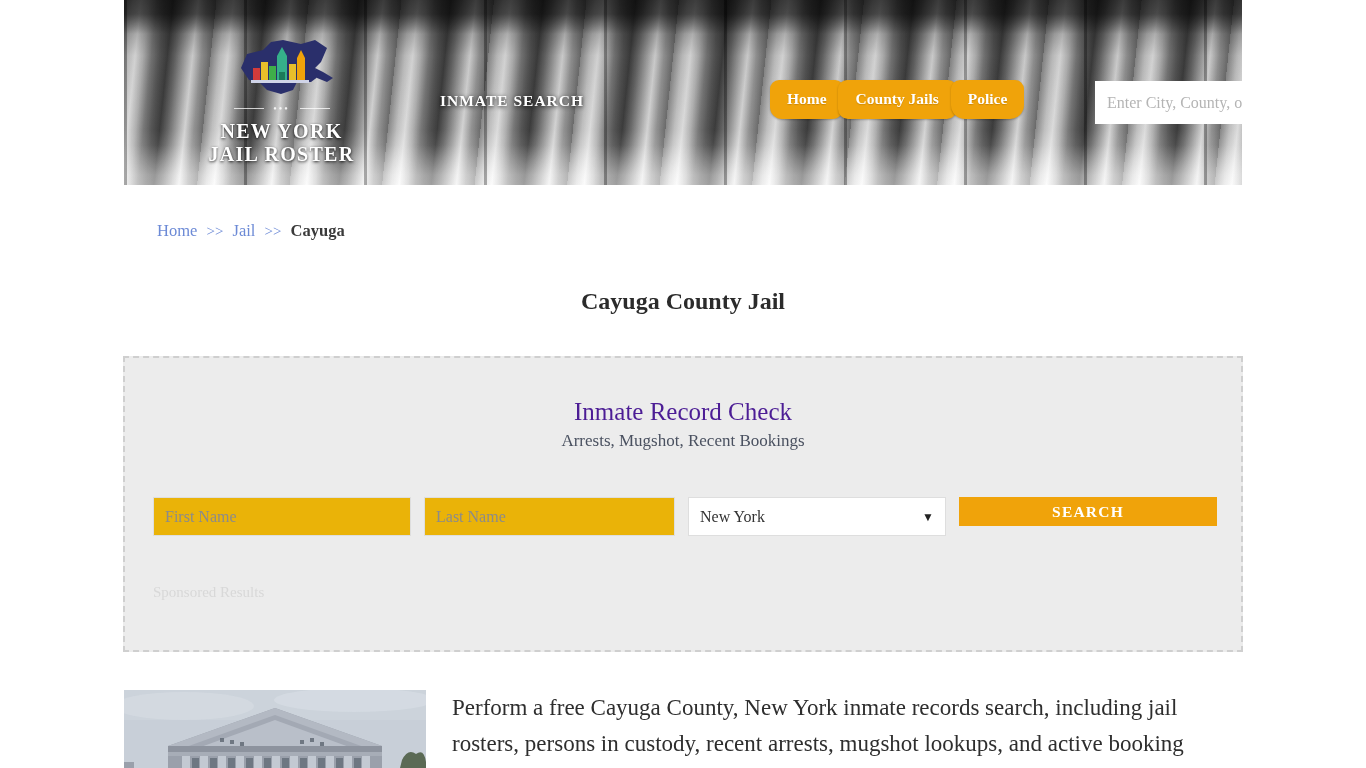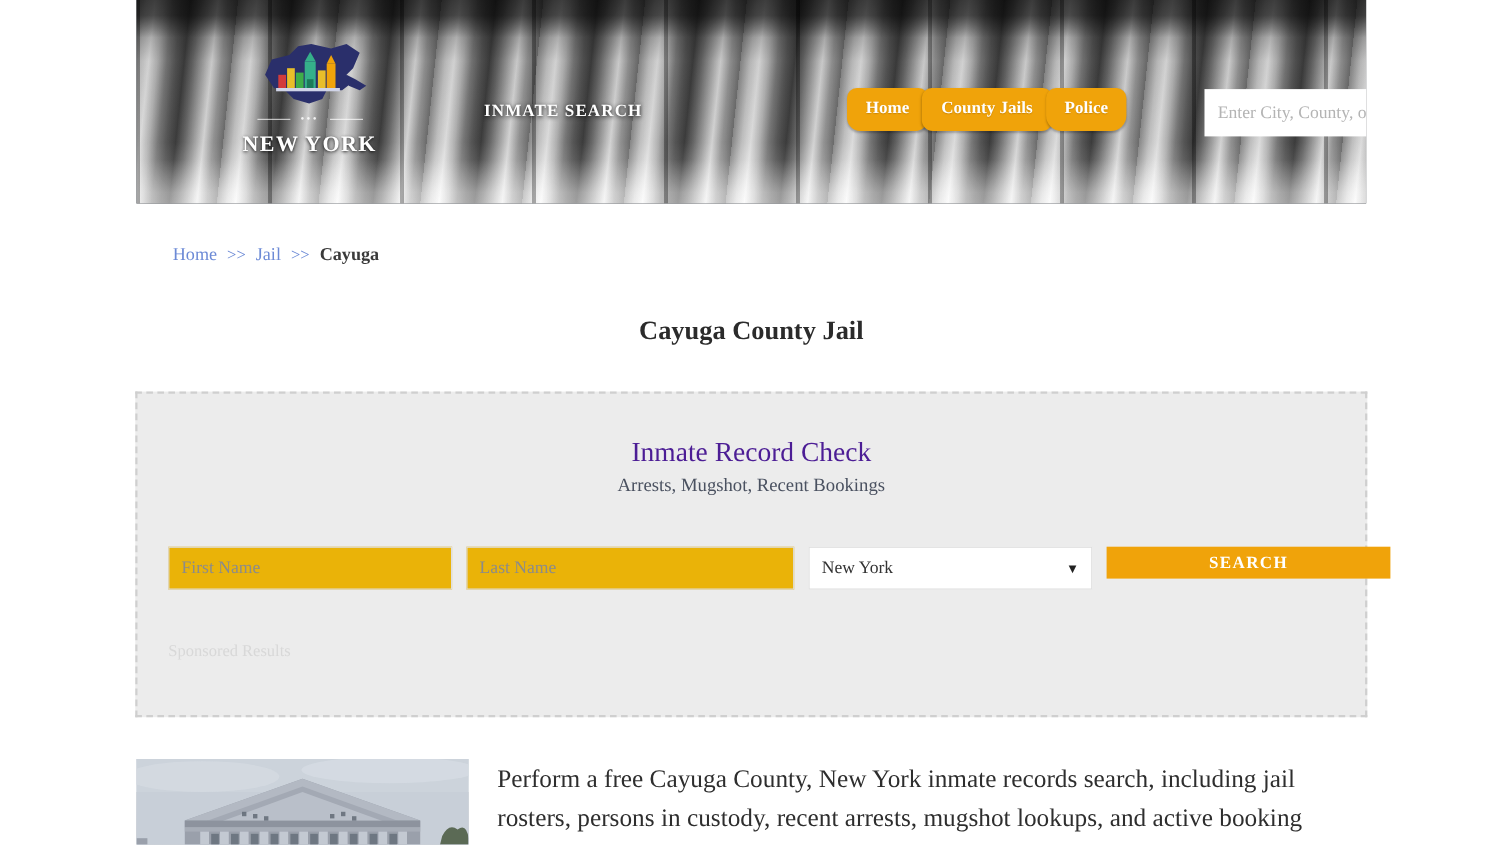--- a/index.html
+++ b/index.html
@@ -156,21 +156,21 @@
   }
   .fld {
     height: 39px; background: #eab308;
     border: 1px solid #dedede;
     font-family: "Liberation Serif", serif;
     font-size: 16px; color: #333;
     padding: 0 11px; outline: none;
   }
   .fld::placeholder { color: #8b8b8b; }
   .fld-first { width: 258px; }
-  .fld-last  { width: 298px; }
+  .fld-last  { width: 251px; }
   .fld-state {
     width: 258px; appearance: none; -webkit-appearance: none;
     background: #fff; cursor: pointer;
     padding-right: 28px;
   }
   .select-wrap { position: relative; }
   .select-wrap .chev {
     position: absolute; right: 12px; top: 50%; transform: translateY(-50%);
     pointer-events: none; color: #222; font-size: 12px; line-height: 1;
   }
@@ -231,20 +231,21 @@
           <rect x="74" y="20" width="8" height="24" fill="#f0a30a"></rect>
           <path d="M74 20 L78 12 L82 20 Z" fill="#f0a30a"></path>
           <path d="M54 18 L59 9 L64 18 Z" fill="#35b08a"></path>
           <rect x="28" y="42" width="58" height="3" fill="#d0d4e8"></rect>
         </svg>
         <div class="logo-rule">
           <span class="logo-dots">•••</span>
         </div>
         <div class="logo-text">
           <div>NEW YORK</div>
+          <div>JAIL ROSTER</div>
         </div>
       </div>
 
       <div class="tagline">INMATE SEARCH</div>
 
       <nav class="nav">
         <div class="nav-tab t1">Home</div>
         <div class="nav-tab t2">County Jails</div>
         <div class="nav-tab t3">Police</div>
       </nav>

